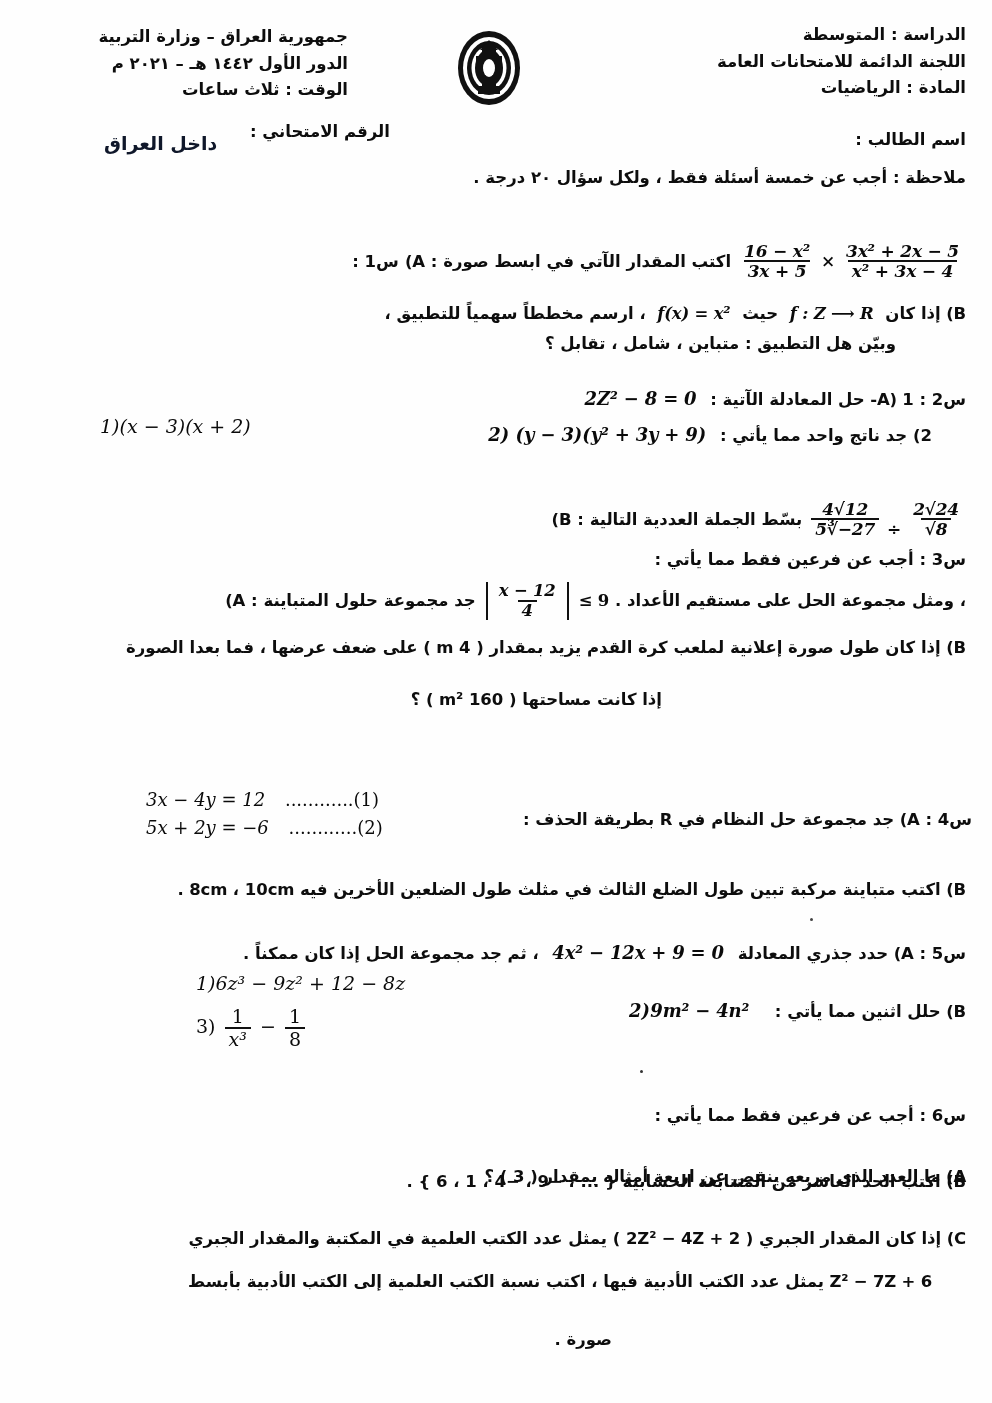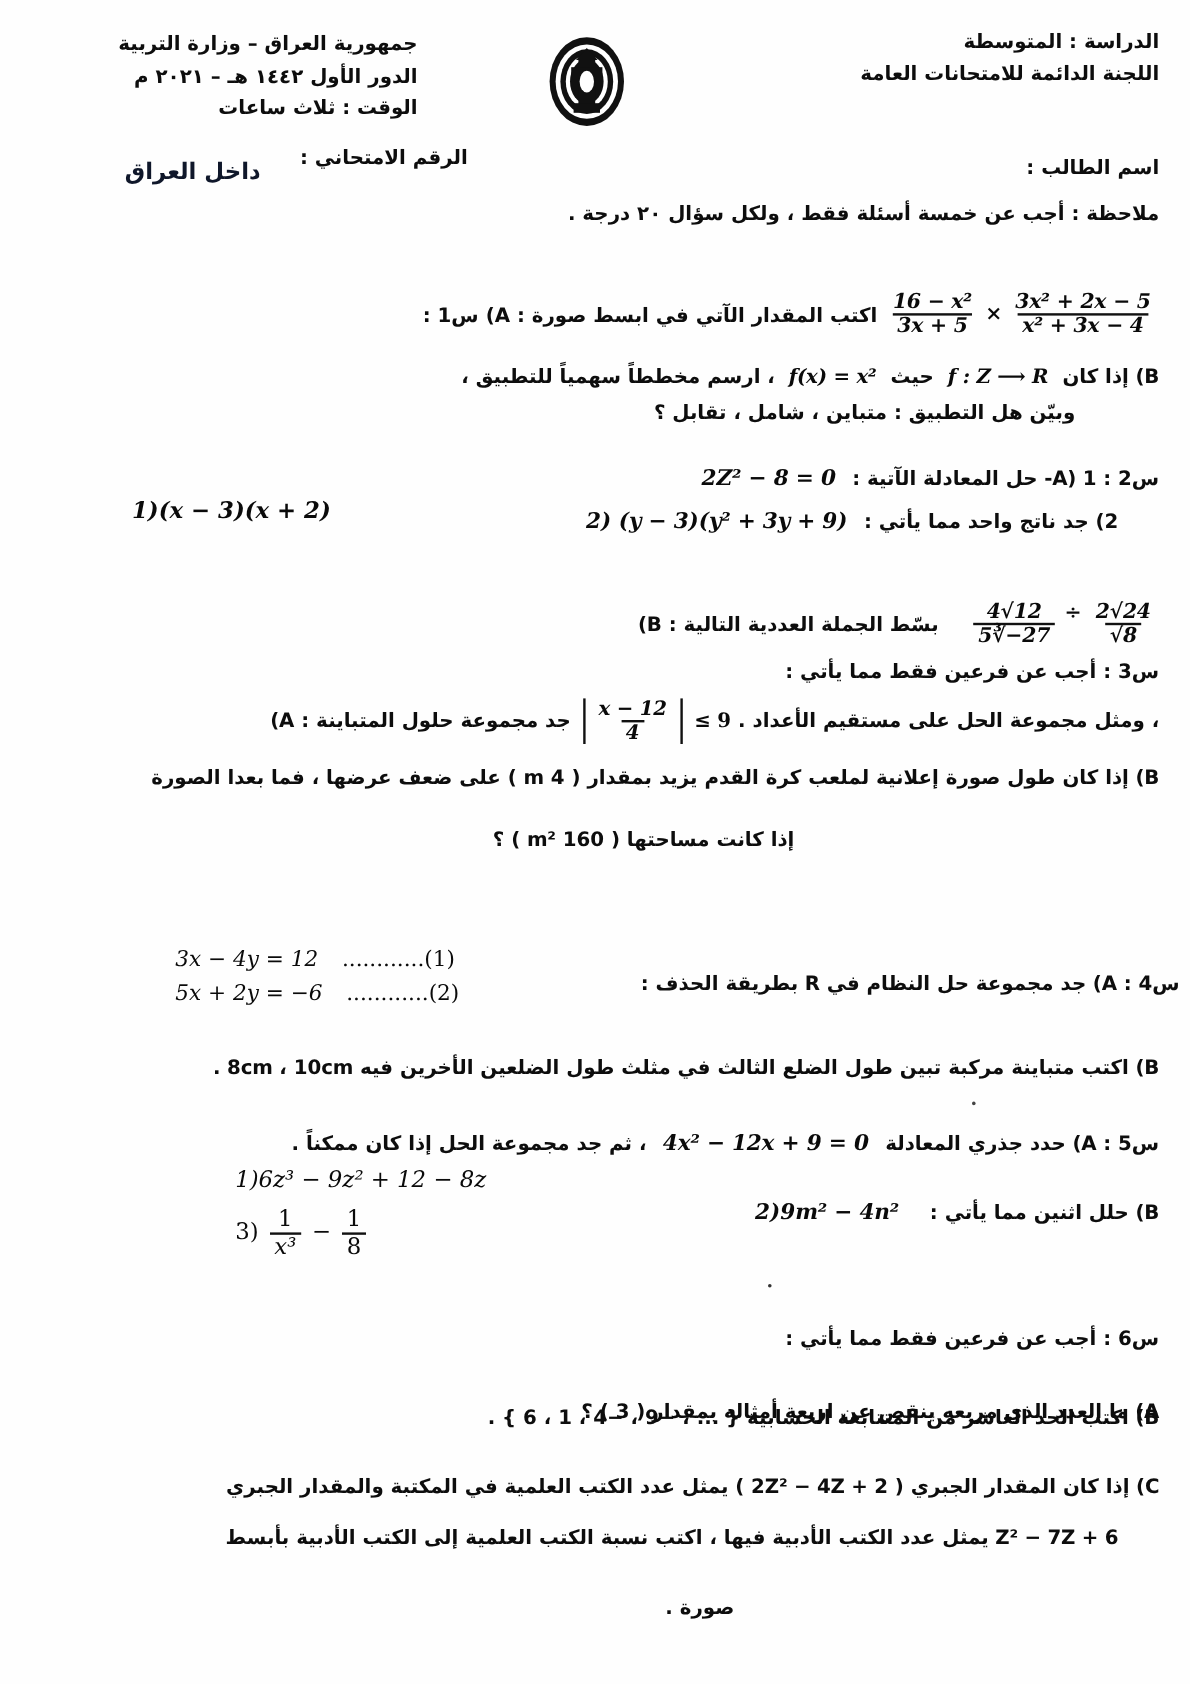--- a/index.html
+++ b/index.html
@@ -87,33 +87,33 @@
 
   
   .q1a { top: 228px; right: 26px; margin-top: 14px; }
   .q1a-expr { display: inline-flex; align-items: center; font-size: 17px; }
   .q1b { top: 298px; right: 26px; width: 700px; line-height: 1.9; }
   .q1b-2 { top: 334px; right: 26px; }
 
   
   .q2a  { top: 388px; right: 26px; }
   .q2a2 { top: 424px; right: 26px; }
-  .q2-opt1 { top: 415px; left: 110px; font-size: 19px; font-weight: bold; }
+  .q2-opt1 { top: 415px; left: 100px; font-size: 19px; }
   .q2b  { top: 500px; right: 26px; }
-  .q2b-expr { display:inline-flex; align-items:flex-start; font-size: 17px; margin-left: 20px; }
+  .q2b-expr { display:inline-flex; align-items:flex-end; font-size: 17px; }
 
   
   .q3   { top: 550px; right: 26px; }
   .q3a  { top: 582px; right: 26px; }
   .q3b  { top: 638px; right: 26px; }
   .q3b2 { top: 690px; right: 26px; }
   .q3c  { top: 728px; right: 26px; }
 
   
-  .q4a  { top: 810px; right: 9px; }
+  .q4a  { top: 810px; right: 20px; }
   .q4sys { top: 786px; left: 146px; font-size: 18px; line-height: 1.55; }
   .q4b  { top: 880px; right: 26px; }
 
   
   .q5a  { top: 942px; right: 26px; }
   .q5b  { top: 1000px; right: 26px; }
   .q5-opt1 { top: 972px; left: 196px; font-size: 19px; }
   .q5-opt3 { top: 1006px; left: 196px; font-size: 19px; }
 
   
@@ -128,20 +128,21 @@
   .stray-dot2 { top: 918px; left: 810px; width:3px; height:3px; background:#444; border-radius:50%; }
 </style>
 </head>
 <body>
 
 <div class="page">
 
   <div class="abs hdr-right ar rtl">
     <div>الدراسة : المتوسطة</div>
     <div>اللجنة الدائمة للامتحانات العامة</div>
+    <div>المادة : الرياضيات</div>
   </div>
 
   <div class="abs hdr-left ar rtl">
     <div>جمهورية العراق – وزارة التربية</div>
     <div>الدور الأول ١٤٤٢ هـ – ٢٠٢١ م</div>
     <div class="line-time">الوقت : ثلاث ساعات</div>
   </div>
 
   <div class="abs emblem">
     <svg width="74" height="84" viewBox="0 0 74 84" aria-hidden="true">

